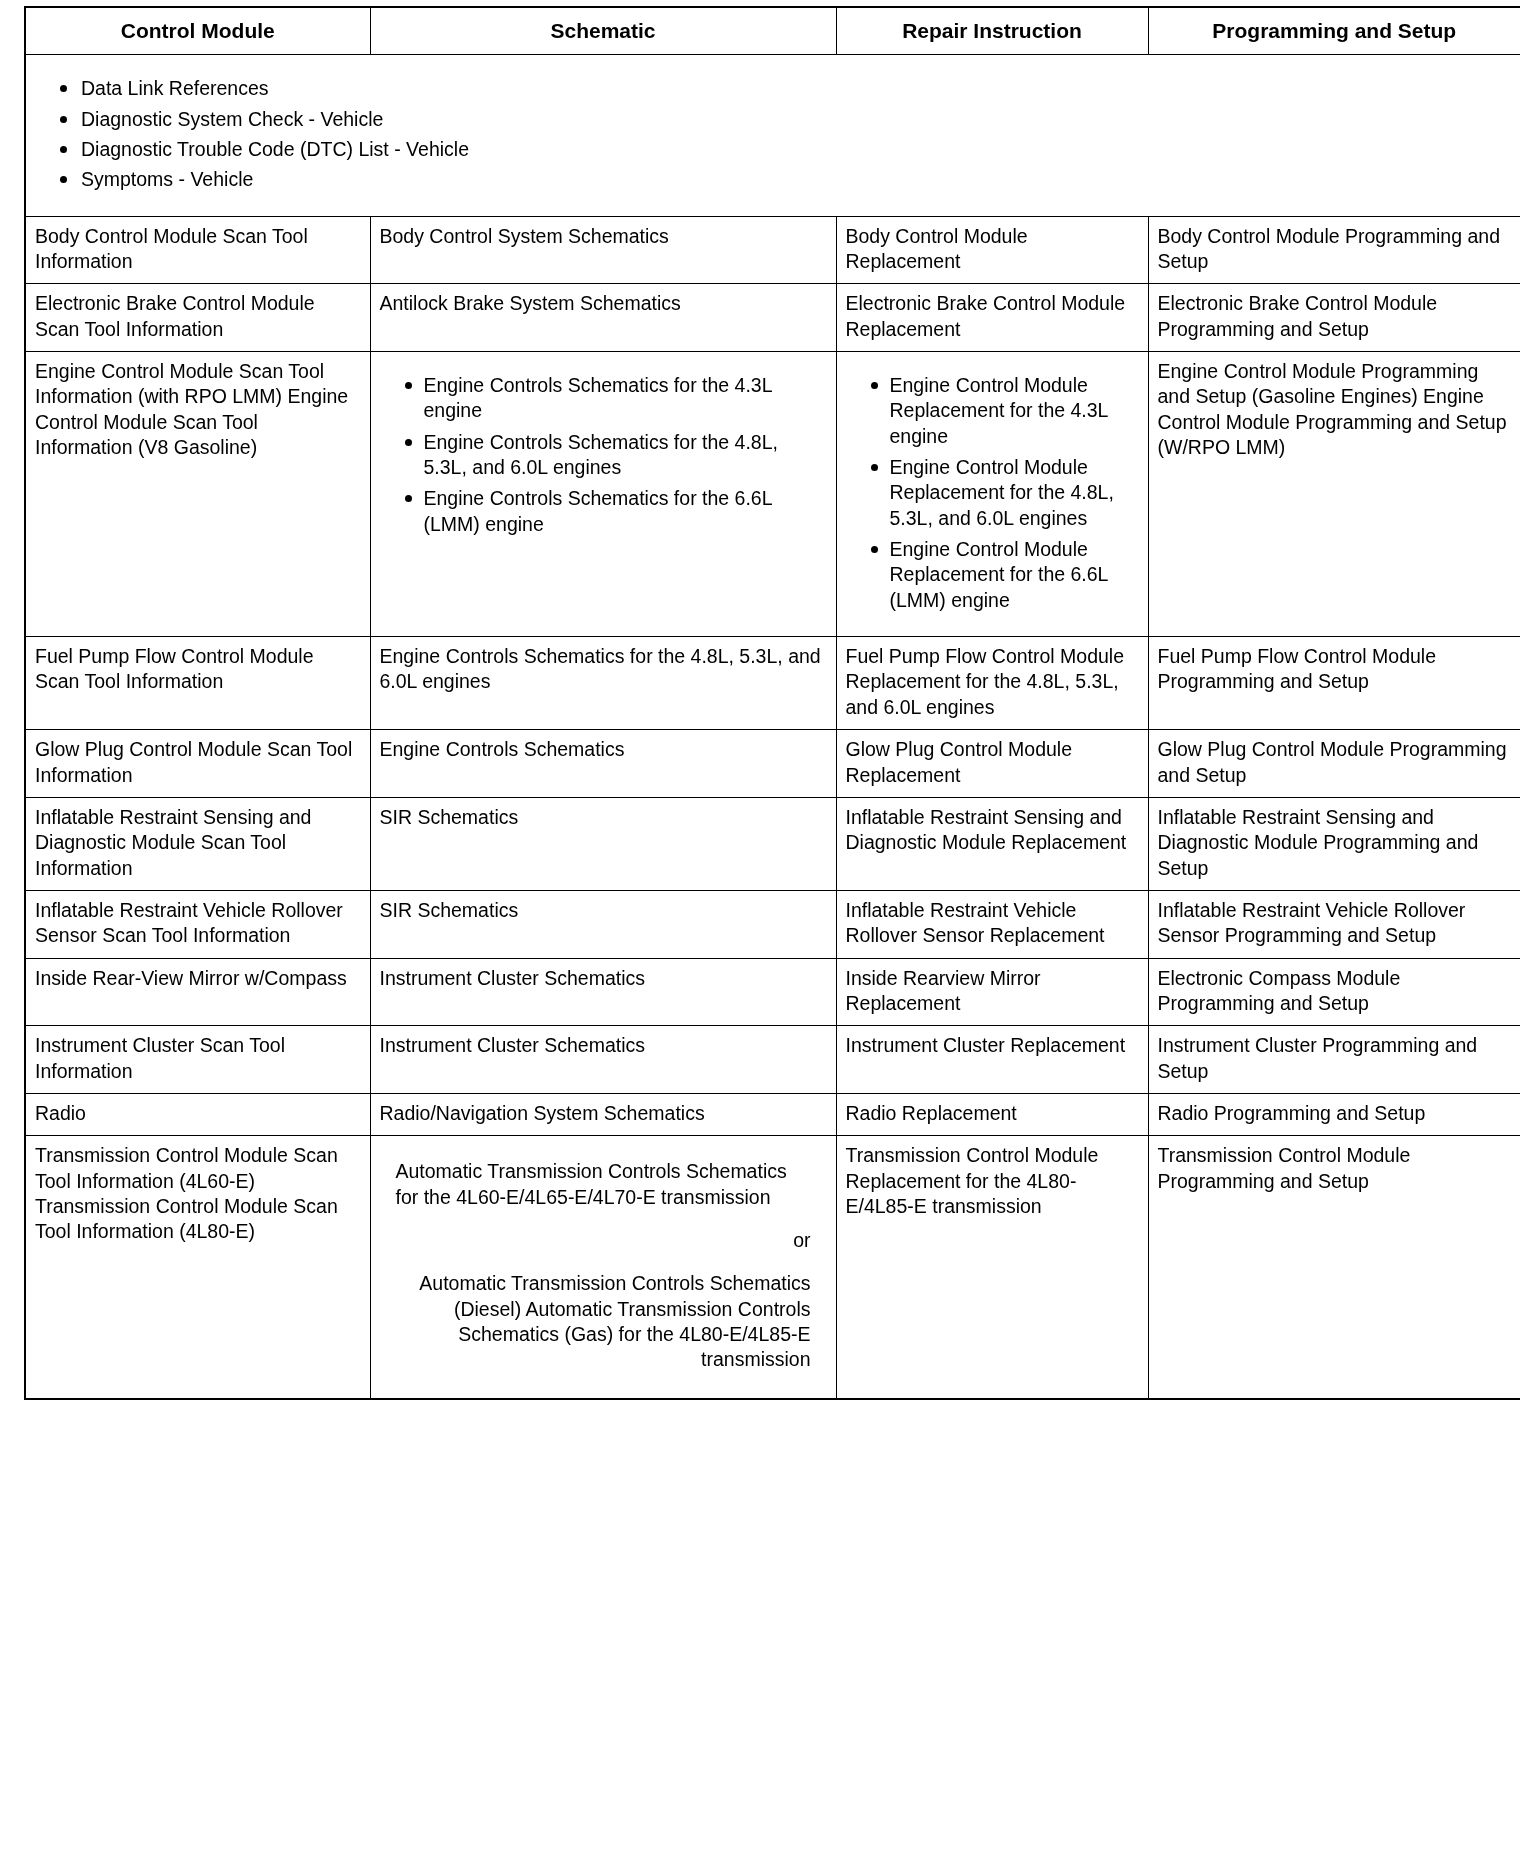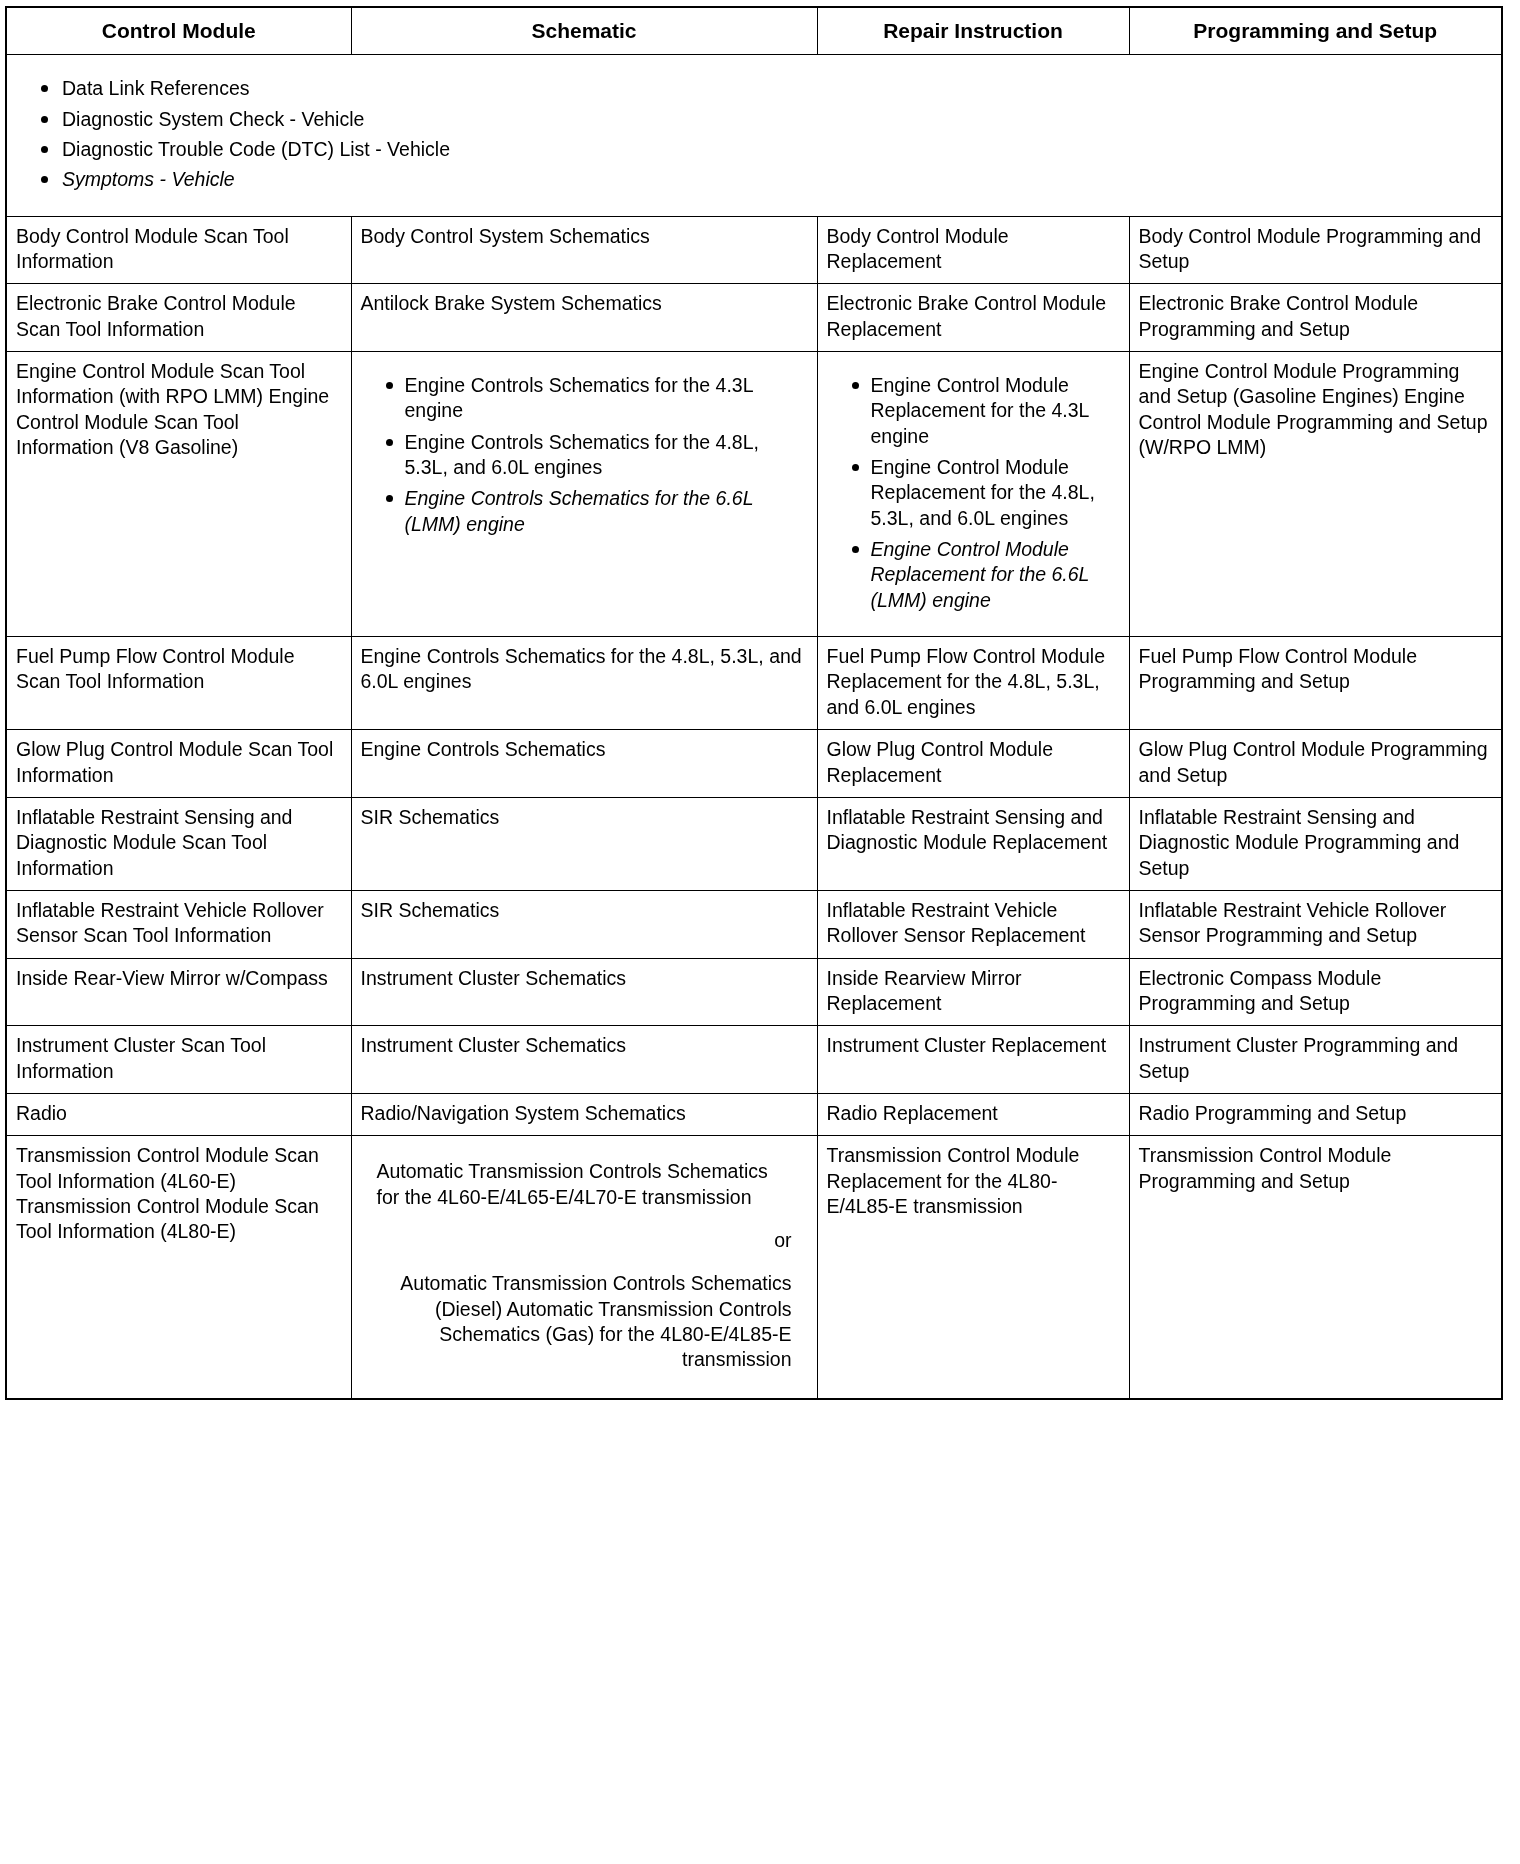--- a/index.html
+++ b/index.html
@@ -8,21 +8,21 @@
     background: #ffffff;
   }
   body {
     font-family: "Liberation Sans", sans-serif;
     color: #000000;
     width: 1520px;
   }
   .sheet {
     width: 1252px;
     box-sizing: border-box;
-    padding: 6px 8px 10px 5px;
+    padding: 6px 8px 10px 24px;
   }
   table.doc-table {
     border-collapse: collapse;
     table-layout: fixed;
     width: 1496px;
     border: 2px solid #000;
   }
   table.doc-table th,
   table.doc-table td {
     border: 1.5px solid #000;
@@ -46,21 +46,21 @@
   ul.bullets {
     list-style: none;
     margin: 14px;
     padding: 0;
   }
   ul.bullets li {
     position: relative;
     padding-left: 30px;
     margin: 0 0 6px 0;
   }
-  ul.bullets li:last-child { margin-bottom: 0; font-style: italic; }
+  ul.bullets li:last-child { margin-bottom: 0; }
   ul.bullets li::before {
     content: "";
     position: absolute;
     left: 11px;
     top: 9px;
     width: 7px;
     height: 7px;
     background: #000;
     border-radius: 50%;
   }

